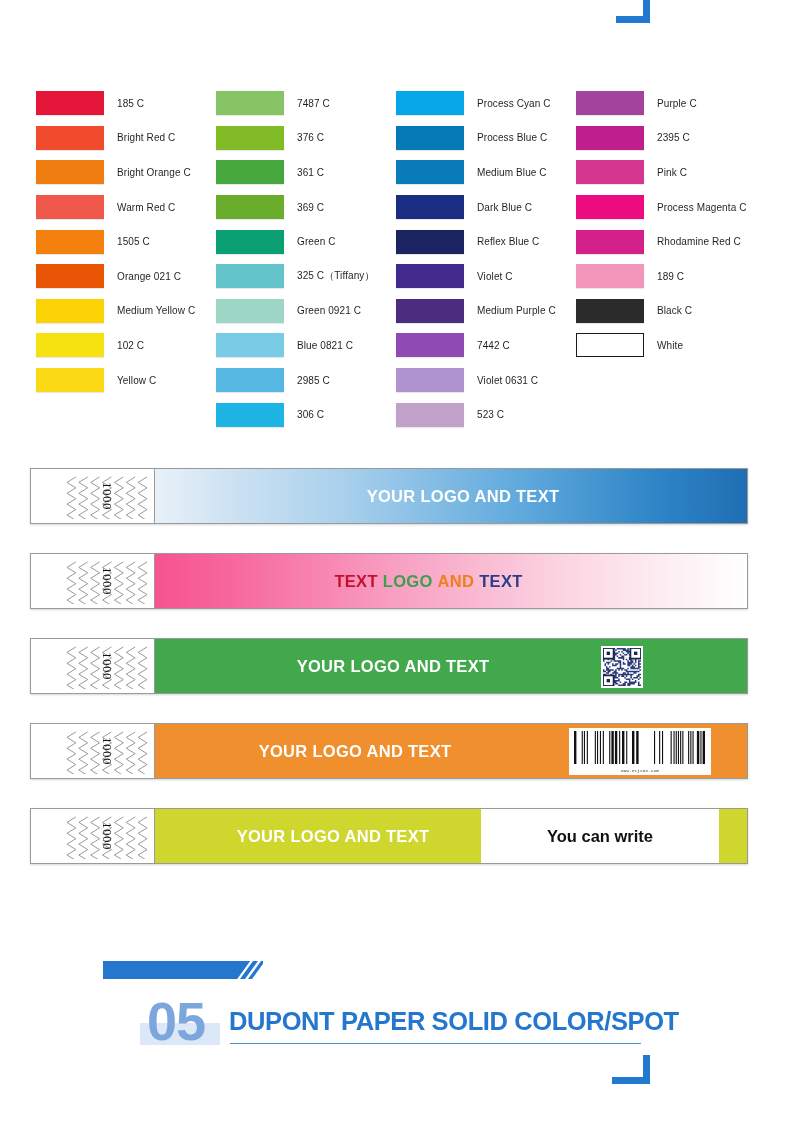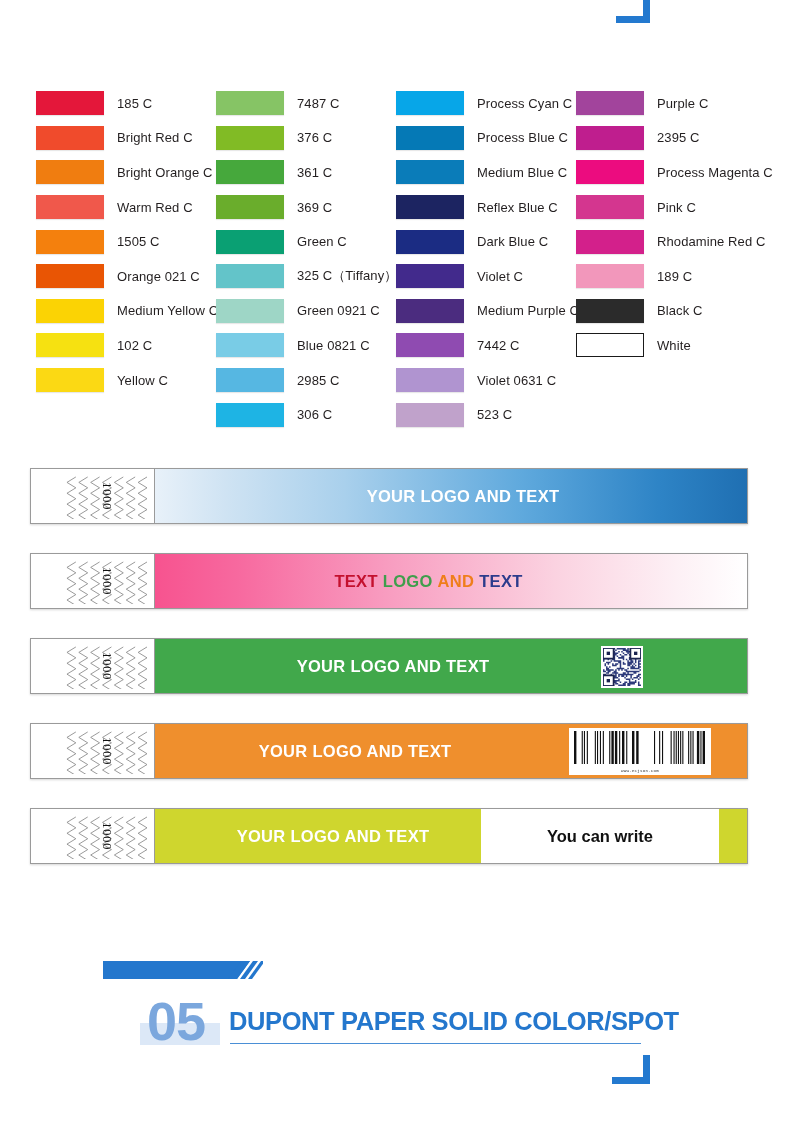--- a/index.html
+++ b/index.html
@@ -45,21 +45,21 @@
   }
   .swatch-chip {
     width:68px;
     height:24px;
     flex:0 0 auto;
     box-shadow:0 1px 1px rgba(0,0,0,0.09);
   }
   .swatch-chip.bordered { border:1.6px solid #1a1a1a; box-shadow:none; }
   .swatch-label {
     margin-left:13px;
-    font-size:13px;
+    font-size:10px;
     color:#231f20;
     white-space:nowrap;
     letter-spacing:0.1px;
   }
 
   
   #wristbands {
     position:absolute;
     left:30px; top:468px;
     width:718px;
@@ -301,28 +301,28 @@
       </div>
       <div class="swatch-row">
         <div class="swatch-chip" style="background: rgb(5, 121, 182);"></div>
         <div class="swatch-label">Process Blue C</div>
       </div>
       <div class="swatch-row">
         <div class="swatch-chip" style="background: rgb(10, 124, 185);"></div>
         <div class="swatch-label">Medium Blue C</div>
       </div>
       <div class="swatch-row">
+        <div class="swatch-chip" style="background: rgb(27, 44, 131);"></div>
+        <div class="swatch-label">Dark Blue C</div>
+      </div>
+      <div class="swatch-row">
         <div class="swatch-chip" style="background: rgb(28, 36, 97);"></div>
         <div class="swatch-label">Reflex Blue C</div>
       </div>
       <div class="swatch-row">
-        <div class="swatch-chip" style="background: rgb(27, 44, 131);"></div>
-        <div class="swatch-label">Dark Blue C</div>
-      </div>
-      <div class="swatch-row">
         <div class="swatch-chip" style="background: rgb(66, 42, 140);"></div>
         <div class="swatch-label">Violet C</div>
       </div>
       <div class="swatch-row">
         <div class="swatch-chip" style="background: rgb(75, 44, 127);"></div>
         <div class="swatch-label">Medium Purple C</div>
       </div>
       <div class="swatch-row">
         <div class="swatch-chip" style="background: rgb(143, 75, 177);"></div>
         <div class="swatch-label">7442 C</div>
@@ -339,26 +339,26 @@
     <div class="palette-col col-4">
       <div class="swatch-row">
         <div class="swatch-chip" style="background: rgb(162, 68, 156);"></div>
         <div class="swatch-label">Purple C</div>
       </div>
       <div class="swatch-row">
         <div class="swatch-chip" style="background: rgb(191, 30, 142);"></div>
         <div class="swatch-label">2395 C</div>
       </div>
       <div class="swatch-row">
+        <div class="swatch-chip" style="background: rgb(212, 54, 143);"></div>
+        <div class="swatch-label">Pink C</div>
+      </div>
+      <div class="swatch-row">
         <div class="swatch-chip" style="background: rgb(236, 12, 127);"></div>
         <div class="swatch-label">Process Magenta C</div>
-      </div>
-      <div class="swatch-row">
-        <div class="swatch-chip" style="background: rgb(212, 54, 143);"></div>
-        <div class="swatch-label">Pink C</div>
       </div>
       <div class="swatch-row">
         <div class="swatch-chip" style="background: rgb(211, 32, 139);"></div>
         <div class="swatch-label">Rhodamine Red C</div>
       </div>
       <div class="swatch-row">
         <div class="swatch-chip" style="background: rgb(242, 151, 187);"></div>
         <div class="swatch-label">189 C</div>
       </div>
       <div class="swatch-row">

